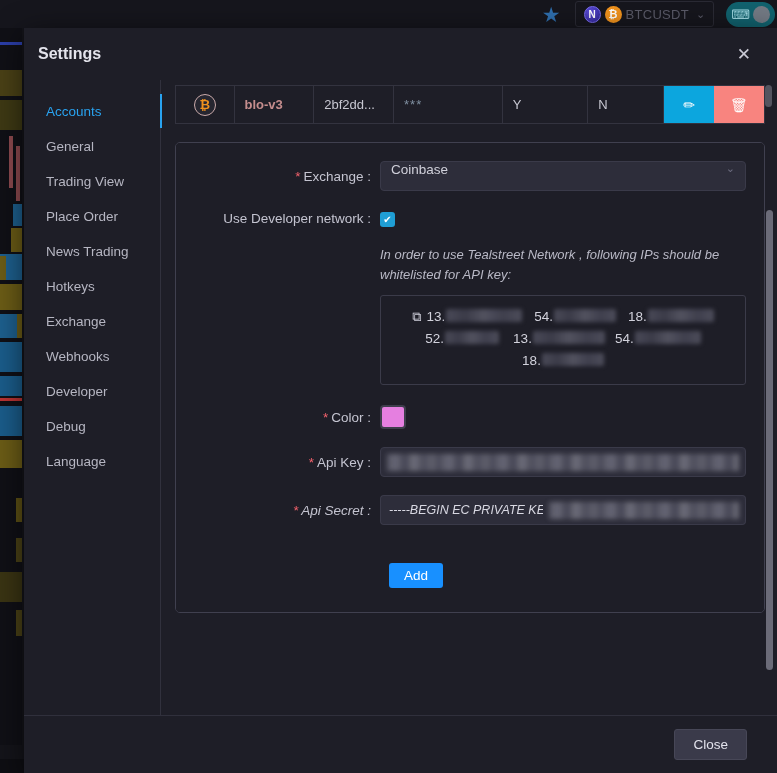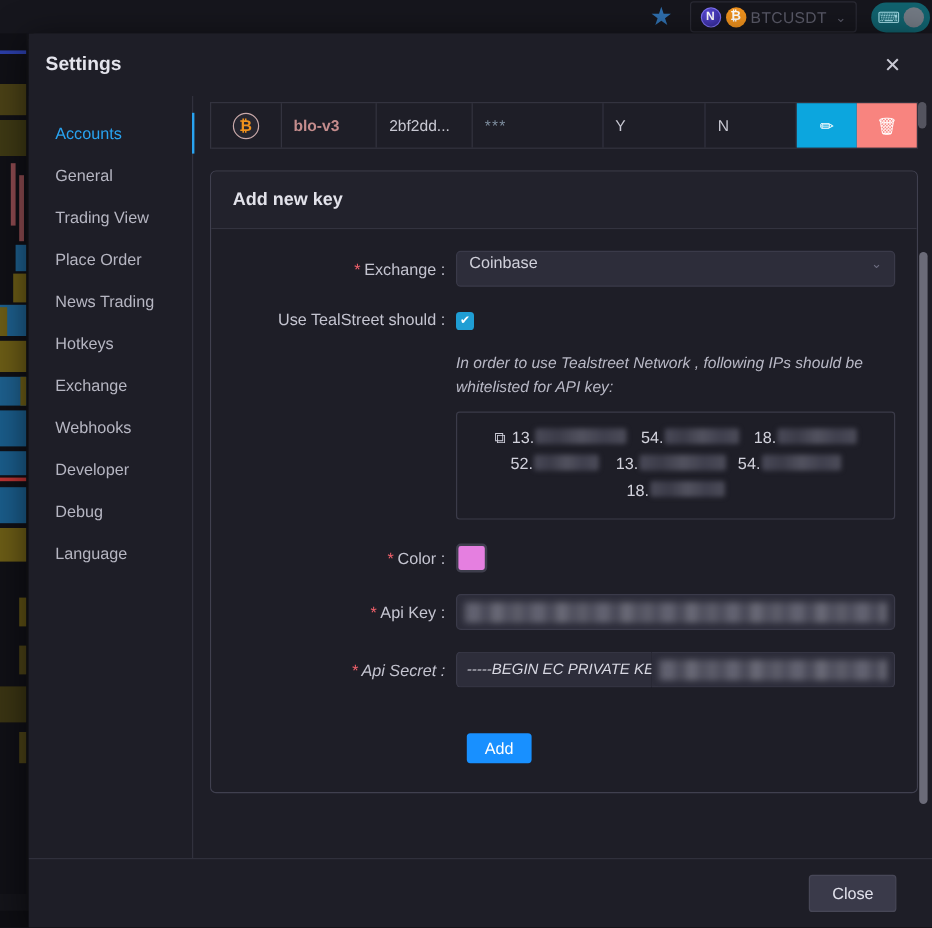--- a/index.html
+++ b/index.html
@@ -299,22 +299,22 @@
   .req { color: #f4626c; margin-right: 3px; }
 
   .fcontrol { flex: 1; min-width: 0; }
 
   .select-box {
     height: 30px;
     background: #2d2d3a;
     border: 1px solid #3a3a49;
     border-radius: 4px;
     display: flex;
-    align-items: flex-end;
-    padding: 12px 10px;
+    align-items: flex-start;
+    padding: 0 10px;
     font-size: 13.5px;
     color: #d0d0da;
     cursor: pointer;
   }
   .select-box span:first-child { flex: 1; }
   .chevron { color: #6d6d80; font-size: 11px; }
 
   .checkbox {
     width: 15px; height: 15px;
     background: #1f9ed4;
@@ -590,38 +590,37 @@
               </div>
               <div class="btn-del">
                 <span>🗑</span>
               </div>
             </div>
           </div>
         </div>
         <div class="table-scrollbar"></div>
 
         <div class="card">
-          <div class="card-head">Add new key</div>
           <div class="card-body">
 
             <div class="frow">
               <div class="flabel">
                 <span class="req">*</span><span>Exchange</span> :
               </div>
               <div class="fcontrol">
                 <div class="select-box">
                   <span>Coinbase</span>
                   <span class="chevron">⌄</span>
                 </div>
               </div>
             </div>
 
             <div class="frow">
               <div class="flabel">
-                <span>Use TealStreet should</span> :
+                <span>Use Developer network</span> :
               </div>
               <div class="fcontrol">
                 <span class="checkbox">
                   <span>✔</span>
                 </span>
               </div>
             </div>
 
             <div class="frow" style="align-items:flex-start;margin-bottom:20px;">
               <div class="flabel"></div>

